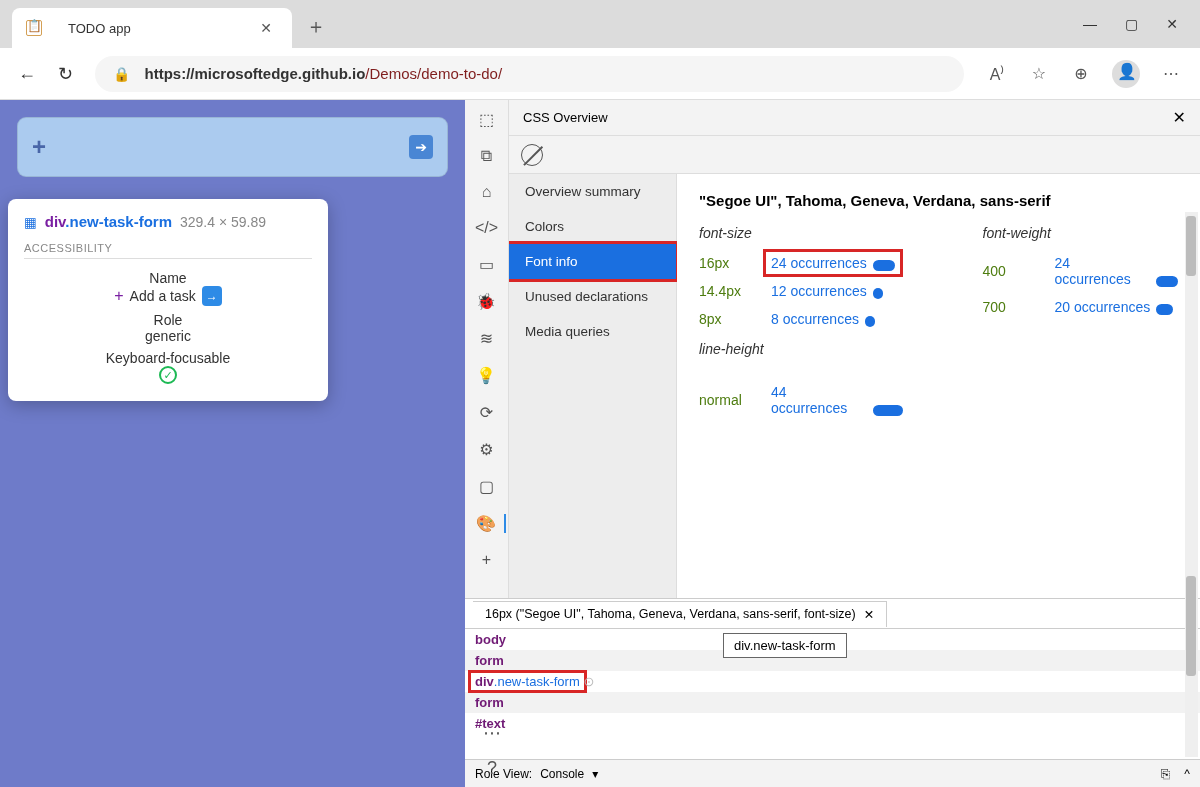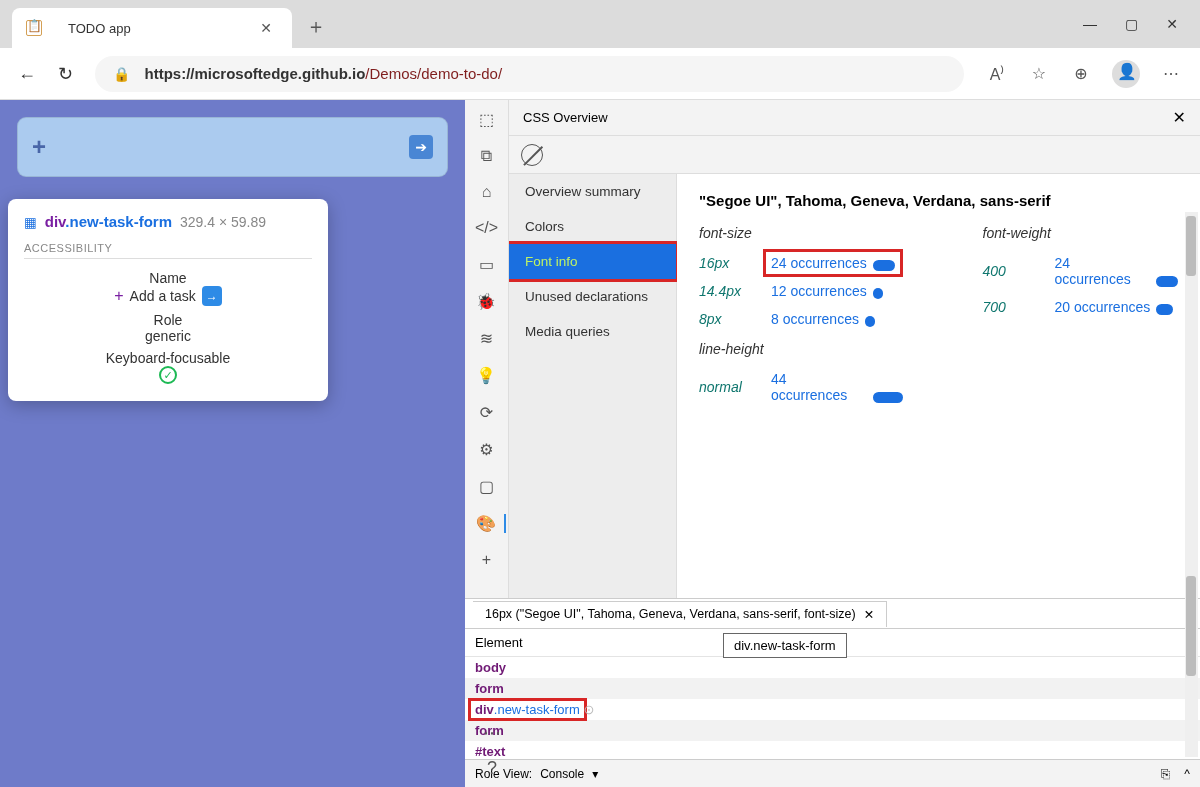--- a/index.html
+++ b/index.html
@@ -62,29 +62,29 @@
 .dt-main { flex: 1; display: flex; flex-direction: column; }
 .dt-header { height: 36px; display: flex; align-items: center; padding: 0 14px; font-size: 13px; border-bottom: 1px solid #ddd; justify-content: space-between; }
 .dt-header .close { font-size: 16px; cursor: pointer; }
 .dt-sub { height: 38px; border-bottom: 1px solid #ddd; display: flex; align-items: center; padding: 0 12px; }
 .dt-no { width: 22px; height: 22px; border: 1.5px solid #555; border-radius: 50%; position:relative; }
 .dt-no::after { content:""; position:absolute; width: 26px; height:1.5px; background:#555; top:10px; left:-2px; transform:rotate(-45deg); }
 
 .dt-body { flex: 1; display: flex; overflow: hidden; }
 .dt-side { width: 168px; border-right: 1px solid #ddd; background:#ededed; }
 .dt-side-item { padding: 10px 16px; font-size: 13.5px; color: #333; cursor: pointer; }
-.dt-side-item.sel { background: #1a6fe0; color: #bef264; }
+.dt-side-item.sel { background: #1a6fe0; color: #ffffff; }
 .red-box { border: 3px solid #d82626; margin:-3px; }
 
 .dt-pane { flex: 1; background: #fff; padding: 18px 22px; overflow: auto; position: relative; }
 .font-fam { font-weight: 700; font-size: 15px; margin-bottom: 16px; }
 .font-cols { display: flex; gap: 80px; }
 .font-col h4 { font-style: italic; font-weight: 400; font-size: 14px; margin-bottom: 14px; color: #333; }
 .font-row { display: flex; align-items: center; margin-bottom: 12px; gap: 26px; font-size: 14px; }
-.font-row .lbl { width: 46px; color: #0f766e; font-style: italic; }
+.font-row .lbl { width: 46px; color: #4d7c0f; }
 .occ { color: #1a6fe0; cursor: pointer; display:flex; align-items:flex-end; gap:6px; }
 .chip { width: 22px; height: 11px; background: #1a6fe0; border-radius: 6px; }
 .chip.sm { width: 10px; }
 .chip.md { width: 17px; }
 .chip.lg { width: 30px; }
 .red-occ { border: 3px solid #d82626; padding: 3px 5px; margin:-6px -8px; }
 
 .line-h { margin-top: 14px; }
 
 
@@ -235,21 +235,21 @@
                   </span>
                 </div>
               <div class="font-row">
                   <span class="lbl">8px</span>
                   <span class="occ">
                     <span>8 occurrences</span>
                     <span class="chip sm"></span>
                   </span>
                 </div>
               <div class="line-h">
-                <h4 style="font-style:italic;font-weight:400;font-size:14px;margin-bottom:14px">line-height</h4>
+                <h4 style="font-style:italic;font-weight:400;font-size:14px;margin-bottom:27px">line-height</h4>
                 <div class="font-row">
                     <span class="lbl">normal</span>
                     <span class="occ">
                       <span>44 occurrences</span>
                       <span class="chip lg"></span>
                     </span>
                   </div>
               </div>
             </div>
             <div class="font-col">
@@ -274,21 +274,20 @@
       </div>
     </div>
 
     <div class="drawer">
       <div class="drawer-tab">
         <div class="drawer-tab-inner">
           <span>16px ("Segoe UI", Tahoma, Geneva, Verdana, sans-serif, font-size)</span>
           <span class="x">✕</span>
         </div>
       </div>
-      <div class="drawer-head">Element</div>
       <div class="drawer-list" id="el-list">
           <div class="dl-row"><span class="el-tag">body</span></div>
           <div class="dl-row"><span class="el-tag">form</span></div>
           <div class="dl-row"><span class="red-el"><span class="el-tag">div</span><span class="el-cls">.new-task-form</span></span> <span style="color:#bbb">⊙</span></div>
           <div class="dl-row"><span class="el-tag">form</span></div>
           <div class="dl-row"><span class="el-tag">#text</span></div>
         </div>
     </div>
 
     <div class="quickview">

